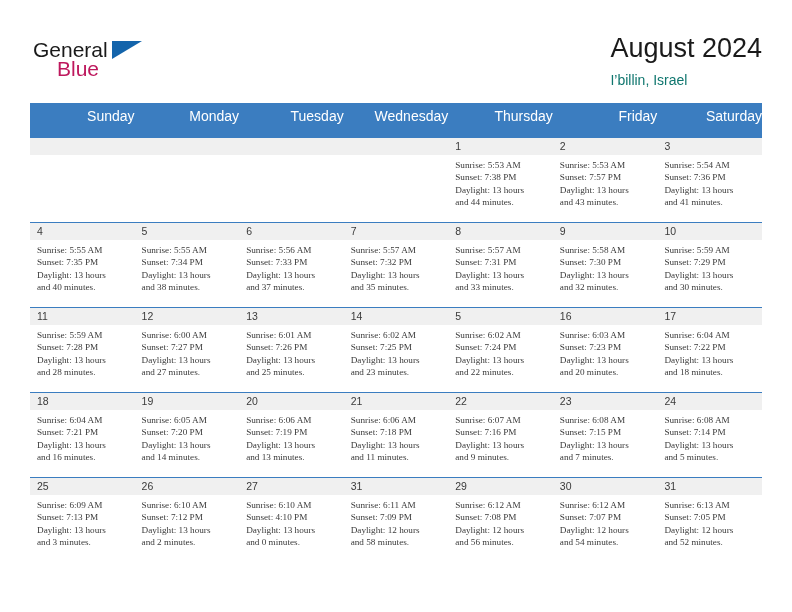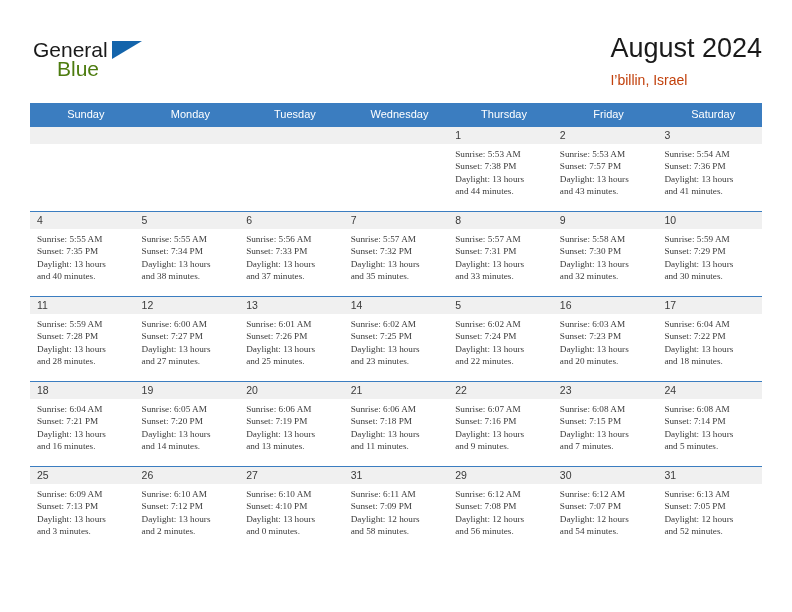--- a/index.html
+++ b/index.html
@@ -43,21 +43,21 @@
     font-size: 21px;
     letter-spacing: 0px;
     color: #1a1a1a;
     font-family: "Liberation Sans", sans-serif;
   }
   .brand-blue {
     position: absolute;
     left: 24px;
     top: 19px;
     font-size: 21px;
-    color: #4d7c0f;
+    color: #be185d;
     font-family: "Liberation Sans", sans-serif;
   }
   .brand-tri {
     position: absolute;
     left: 79px;
     top: 3px;
     width: 0;
     height: 0;
     border-left: 30px solid #1464ab;
     border-bottom: 18px solid transparent;
@@ -71,43 +71,43 @@
   }
   .cal-title {
     font-size: 27px;
     color: #1a1a1a;
     line-height: 32px;
     white-space: nowrap;
     font-family: "Liberation Sans", sans-serif;
   }
   .cal-subtitle {
     font-size: 14px;
-    color: #c2410c;
+    color: #0f766e;
     line-height: 20px;
     margin-top: 6px;
     white-space: nowrap;
     font-family: "Liberation Sans", sans-serif;
   }
 
   
   .calendar {
     position: absolute;
     left: 30px;
     top: 103px;
     width: 732px;
     border-collapse: collapse;
     table-layout: fixed;
   }
   .calendar th {
     background: #3b7dc0;
     color: #ffffff;
-    font-size: 11px;
+    font-size: 14px;
     font-weight: normal;
-    text-align: center;
-    padding: 5px 0 7px 7px;
+    text-align: right;
+    padding: 5px 0 14px 7px;
     height: 12px;
     border: none;
     font-family: "Liberation Sans", sans-serif;
   }
   .calendar td {
     vertical-align: top;
     padding: 0;
     border: none;
     border-top: 1px solid #3b7dc0;
     width: 104.5px;

